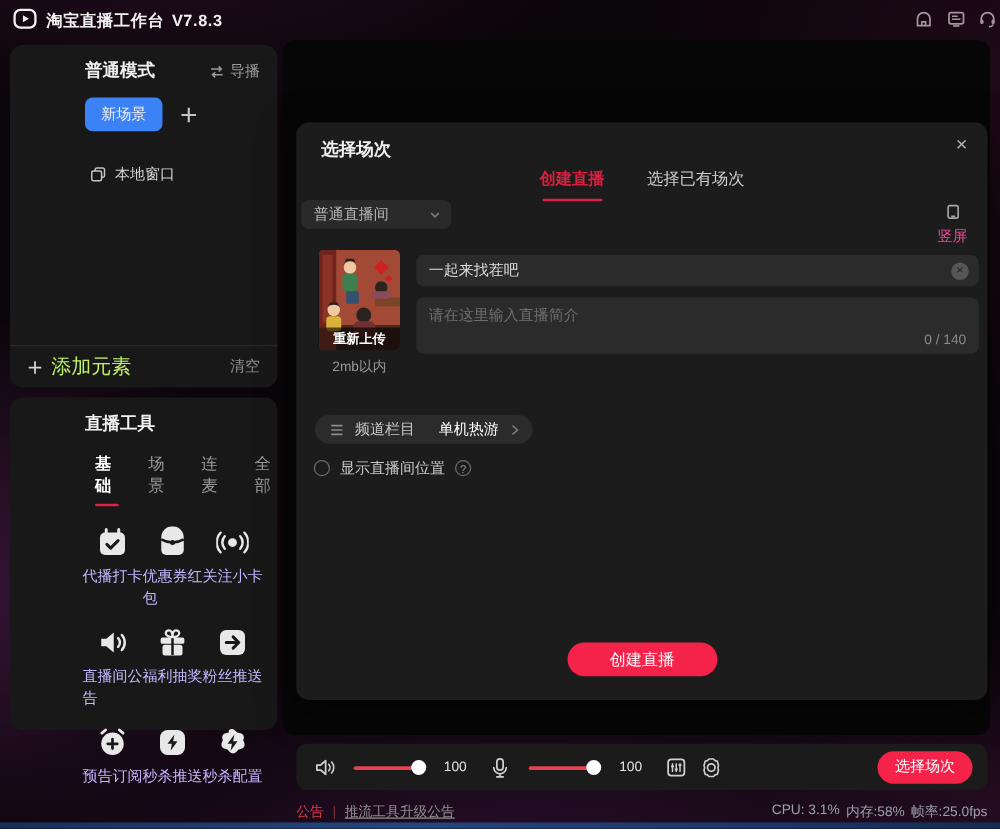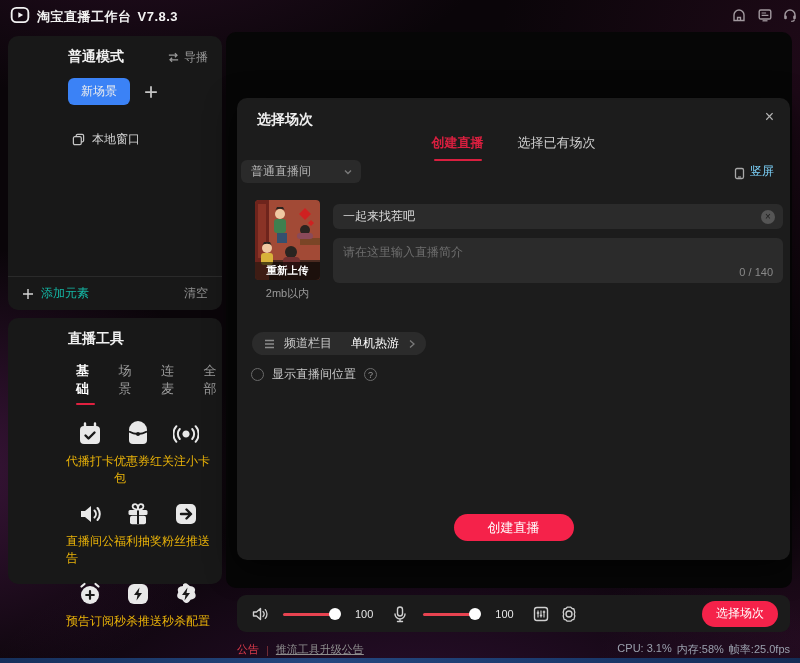--- a/index.html
+++ b/index.html
@@ -32,43 +32,43 @@
   .panel { position:absolute; background:#181818; border-radius:10px;padding-left:46px; }
   .scene-panel { left:8px; top:36px; width:214px; height:274px; }
   .panel-head { display:flex; align-items:center; justify-content:space-between; padding:12px 14px 0 14px; }
   .panel-title { font-size:14px; font-weight:bold; color:#f0f0f0; }
   .director { display:flex; align-items:center; gap:4px; font-size:12px; color:#9a9a9a; }
   .scene-row { display:flex; align-items:center; gap:14px; padding:12px 14px 0 14px; }
   .scene-btn { background:#3b82f6; color:#eee; font-size:12px; padding:5px 13px; border-radius:6px; border:none; }
   .plus-btn { width:14px; height:14px; }
   .local-row { display:flex; align-items:center; gap:7px; padding:26px 0 0 18px; font-size:12px; color:#d5d5d5; }
   .scene-bottom { position:absolute; left:0; bottom:0; width:100%; border-top:1px solid #2a2a2a; height:34px; display:flex; align-items:center; justify-content:space-between; padding:0 14px; }
-  .add-el { display:flex; align-items:center; gap:7px; font-size:12px; color:#14b8a6;justify-content:space-between; }
+  .add-el { display:flex; align-items:center; gap:7px; font-size:16px; color:#bef264;justify-content:space-between; }
   .clear-label { font-size:12px; color:#8f8f8f; }
 
   .tools-panel { left:8px; top:318px; width:214px; height:266px;font-family:Liberation Serif, serif; }
   .tool-tabs { display:flex; gap:24px; padding:14px 0 0 22px; font-size:13px; color:#9a9a9a; }
   .tool-tab { position:relative; padding-bottom:7px; cursor:default; }
   .tool-tab.active { color:#fff; font-weight:bold; }
   .tool-tab.active::after { content:""; position:absolute; left:0; right:0; bottom:0; height:2px; background:#e0203f; border-radius:1px; }
   .tool-grid { display:grid; grid-template-columns:repeat(3,1fr); row-gap:14px; padding:16px 12px 0 12px; }
   .tool { display:flex; flex-direction:column; align-items:center; gap:6px; }
   .tool svg { width:26px; height:26px; }
-  .tool-label { font-size:12px; color:#eab308; }
+  .tool-label { font-size:12px; color:#c4b5fd; }
 
   
   .modal { position:absolute; left:237px; top:98px; width:553px; height:462px; background:#1c1c1c; border-radius:10px; box-shadow:0 8px 30px rgba(0,0,0,.6); }
   .modal-title { position:absolute; left:20px; top:13px; font-size:14px; font-weight:bold; color:#f0f0f0; }
   .modal-close { position:absolute; right:16px; top:9px; font-size:16px; color:#b5b5b5; line-height:20px; }
   .modal-tabs { position:absolute; left:0; right:0; top:36px; display:flex; justify-content:center; gap:34px; font-size:13px; }
   .m-tab { position:relative; padding-bottom:9px; color:#cfcfcf; }
   .m-tab.active { color:#d91f3f; font-weight:bold; }
   .m-tab.active::after { content:""; position:absolute; left:2px; right:2px; bottom:0; height:2px; background:#d91f3f; border-radius:1px; }
   .room-select { position:absolute; left:4px; top:62px; width:120px; height:23px; background:#2a2a2a; border-radius:6px; display:flex; align-items:center; justify-content:space-between; padding:0 8px 0 10px; font-size:12px; color:#b5b5b5; }
-  .orientation { position:absolute; right:16px; top:65px; display:flex; align-items:flex-end; gap:5px; font-size:12px; color:#7dd3fc; }
+  .orientation { position:absolute; right:16px; top:65px; display:flex; align-items:center; gap:5px; font-size:12px; color:#ec4899;flex-direction:column; }
 
   .upload-box { position:absolute; left:18px; top:102px; width:65px; height:80px; border-radius:4px; overflow:hidden; background:#000; }
   .upload-overlay { position:absolute; left:0; right:0; bottom:0; height:18px; background:rgba(0,0,0,.62); display:flex; align-items:center; justify-content:center; font-size:10.5px; font-weight:bold; color:#fff; }
   .upload-hint { position:absolute; left:18px; top:188px; width:65px; text-align:center; font-size:11px; color:#9a9a9a; }
 
   .title-field { position:absolute; left:96px; top:106px; width:450px; height:25px; background:#2b2b2b; border-radius:6px; display:flex; align-items:center; padding:0 8px 0 10px; }
   .title-field input { flex:1; background:transparent; border:none; outline:none; color:#dcdcdc; font-size:12px; font-family:inherit; }
   .clear-icon { width:14px; height:14px; border-radius:50%; background:#555; color:#1c1c1c; font-size:10px; line-height:14px; text-align:center; }
 
   .desc-field { position:absolute; left:96px; top:140px; width:450px; height:45px; background:#2b2b2b; border-radius:6px; padding:6px 10px 4px 10px; }

